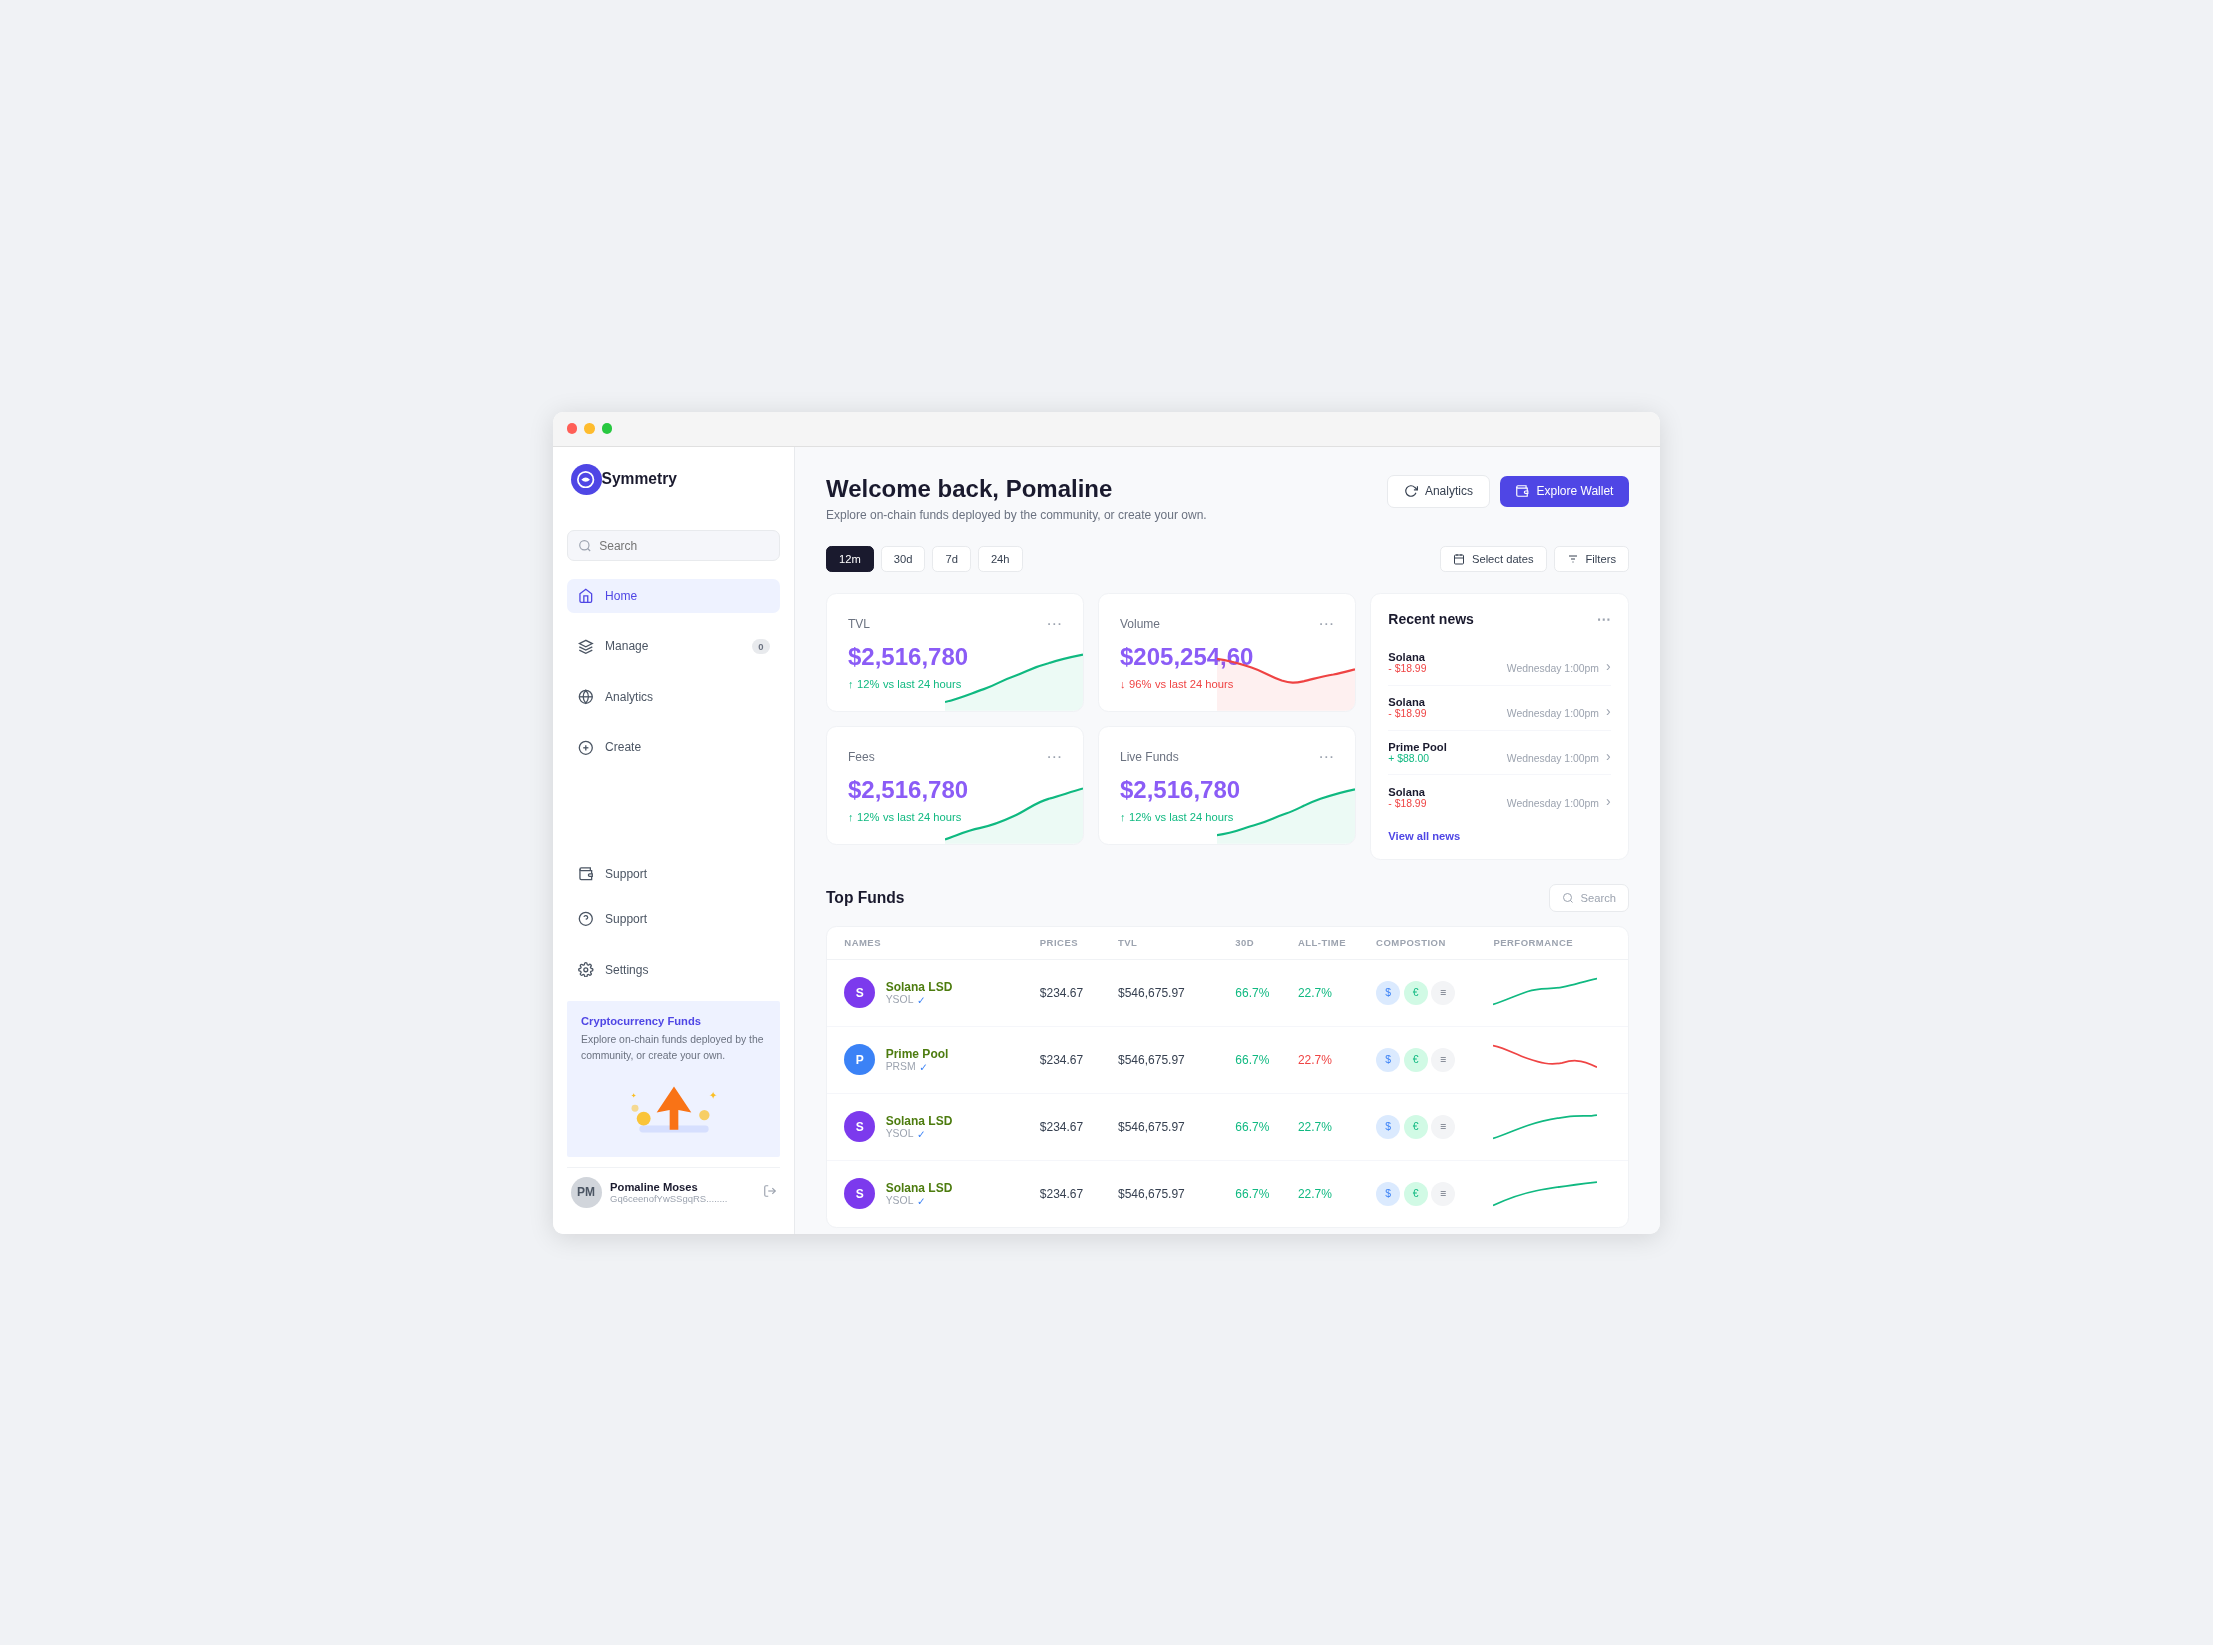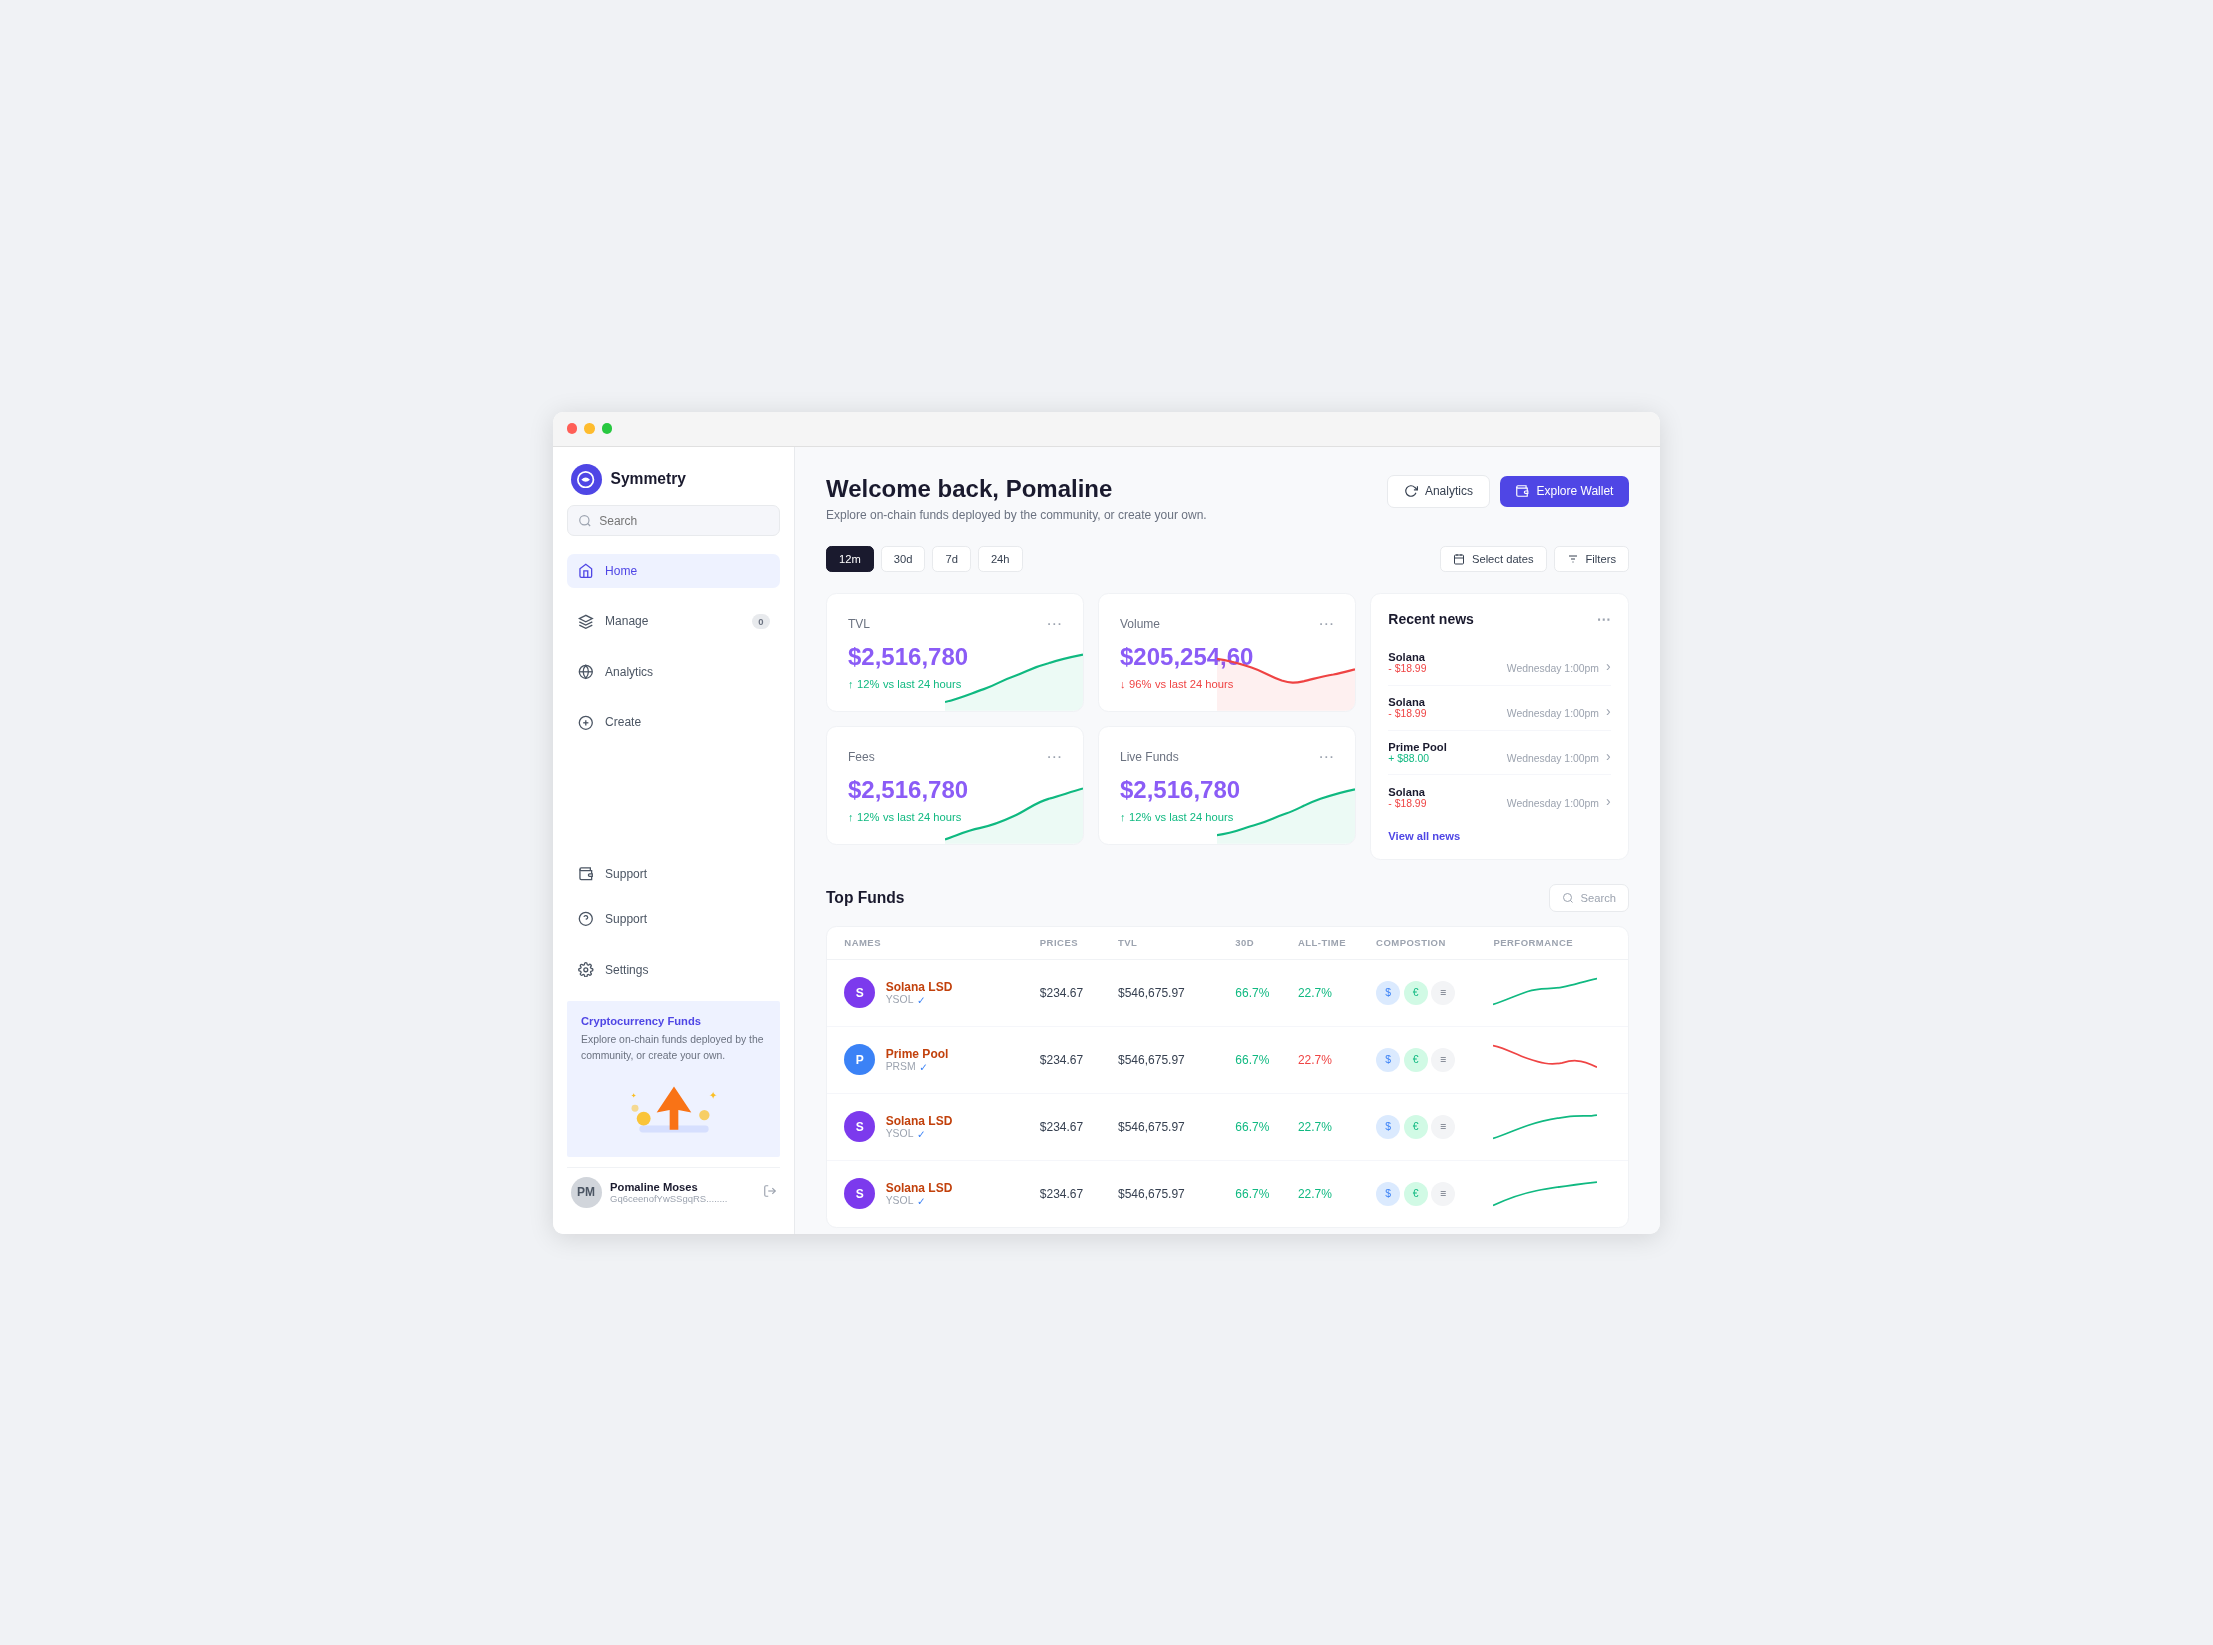--- a/index.html
+++ b/index.html
@@ -10,21 +10,21 @@
     .titlebar { height: 35px; background: #f5f5f5; border-bottom: 0.9px solid #e0e0e0; display: flex; align-items: center; padding: 0 14px; gap: 7px; flex-shrink: 0; }
     .dot { width: 10.4px; height: 10.4px; border-radius: 50%; }
     .dot-red { background: #ff5f57; }
     .dot-yellow { background: #febc2e; }
     .dot-green { background: #28c840; }
 
     .app-body { display: flex; flex: 1; overflow: hidden; }
 
     
     .sidebar { width: 242px; background: #fff; border-right: 0.9px solid #e8eaed; display: flex; flex-direction: column; padding: 17.3px 14px; flex-shrink: 0; }
-    .logo-area { display: flex; align-items: center; gap: 9px; margin-bottom: 10px; padding: 0 3.5px; }
+    .logo-area { display: flex; align-items: center; gap: 0; margin-bottom: 35px; padding: 0 3.5px; }
     .logo-icon { width: 31px; height: 31px; background: #4f46e5; border-radius: 50%; display: flex; align-items: center; justify-content: center; color: white; font-weight: bold; font-size: 14px; }
     .logo-text { font-size: 15.6px; font-weight: 700; color: #1a1a2e; }
 
     .search-box { display: flex; align-items: center; gap: 7px; background: #f5f6fa; border: 0.9px solid #e8eaed; border-radius: 7px; padding: 7px 10.4px; margin-bottom: 17.3px; }
     .search-box input { border: none; background: transparent; outline: none; font-size: 12px; color: #6b7280; width: 100%; }
 
     .nav-items { display: flex; flex-direction: column; gap: 16px; }
     .nav-item { display: flex; align-items: center; gap: 10.4px; padding: 8.6px 10.4px; border-radius: 7px; cursor: pointer; font-size: 12px; color: #4b5563; font-weight: 500; position: relative; }
     .nav-item.active { background: #eef2ff; color: #4f46e5; }
     .nav-badge { background: #e8eaed; color: #6b7280; font-size: 9.5px; font-weight: 600; padding: 1.7px 6px; border-radius: 10.4px; margin-left: auto; }
@@ -98,21 +98,21 @@
 
     .funds-table { background: #fff; border-radius: 10.4px; border: 0.9px solid #f0f2f5; overflow: hidden; }
     .table-header { display: grid; grid-template-columns: 2.5fr 1fr 1.5fr 0.8fr 1fr 1.5fr 1.5fr; padding: 10.4px 17.3px; border-bottom: 0.9px solid #f0f2f5; }
     .th { font-size: 9.5px; font-weight: 600; color: #9ca3af; text-transform: uppercase; letter-spacing: 0.05em; }
     .table-row-item { display: grid; grid-template-columns: 2.5fr 1fr 1.5fr 0.8fr 1fr 1.5fr 1.5fr; padding: 14px 17.3px; border-bottom: 0.9px solid #f5f6fa; align-items: center; }
     .table-row-item:last-child { border-bottom: none; }
     .fund-name-cell { display: flex; align-items: center; gap: 10.4px; }
     .fund-avatar { width: 31px; height: 31px; border-radius: 50%; background: #7c3aed; display: flex; align-items: center; justify-content: center; color: white; font-size: 12px; font-weight: 700; flex-shrink: 0; }
     .fund-avatar.blue { background: #3b82f6; }
     .fund-avatar.purple { background: #7c3aed; }
-    .fund-name { font-size: 12px; font-weight: 600; color: #c2410c; }
+    .fund-name { font-size: 12px; font-weight: 600; color: #4d7c0f; }
     .fund-ticker { font-size: 10.4px; color: #9ca3af; display: flex; align-items: center; gap: 3.5px; }
     .verified { color: #3b82f6; }
     .td { font-size: 12px; color: #374151; }
     .td.green { color: #10b981; font-weight: 500; }
     .td.red { color: #ef4444; font-weight: 500; }
 
     .composition-icons { display: flex; gap: 3.5px; }
     .comp-icon { width: 24px; height: 24px; border-radius: 50%; display: flex; align-items: center; justify-content: center; font-size: 10.4px; }
     .comp-icon.blue { background: #dbeafe; color: #3b82f6; }
     .comp-icon.green { background: #d1fae5; color: #10b981; }

